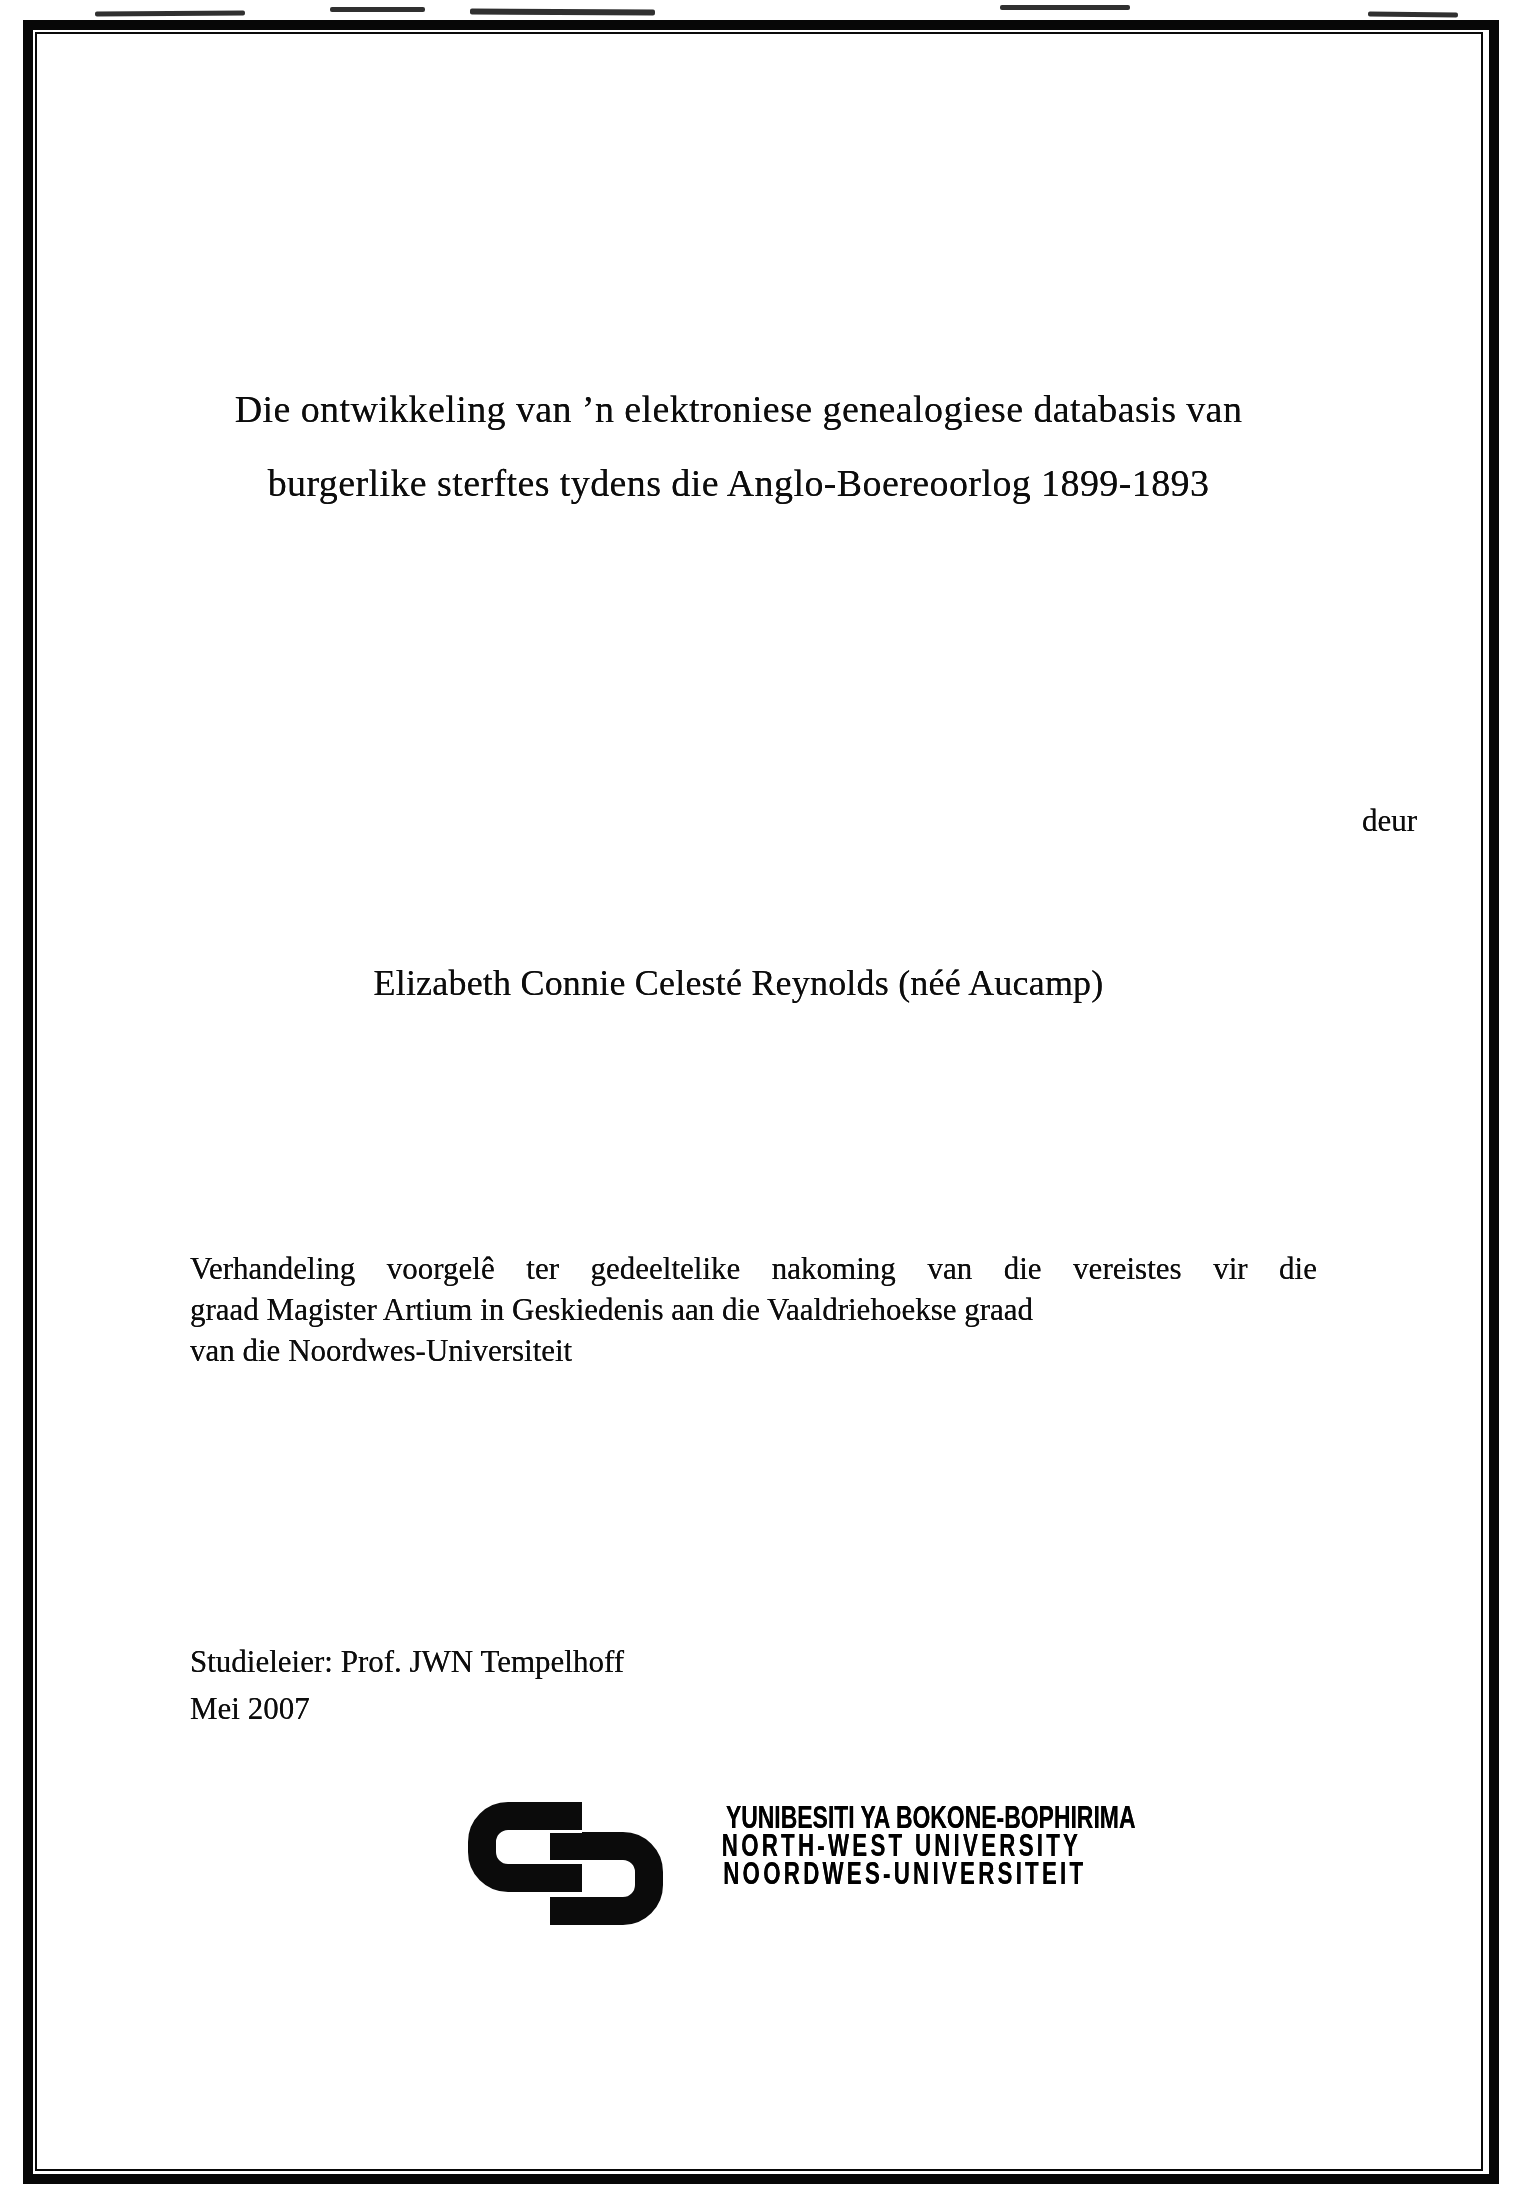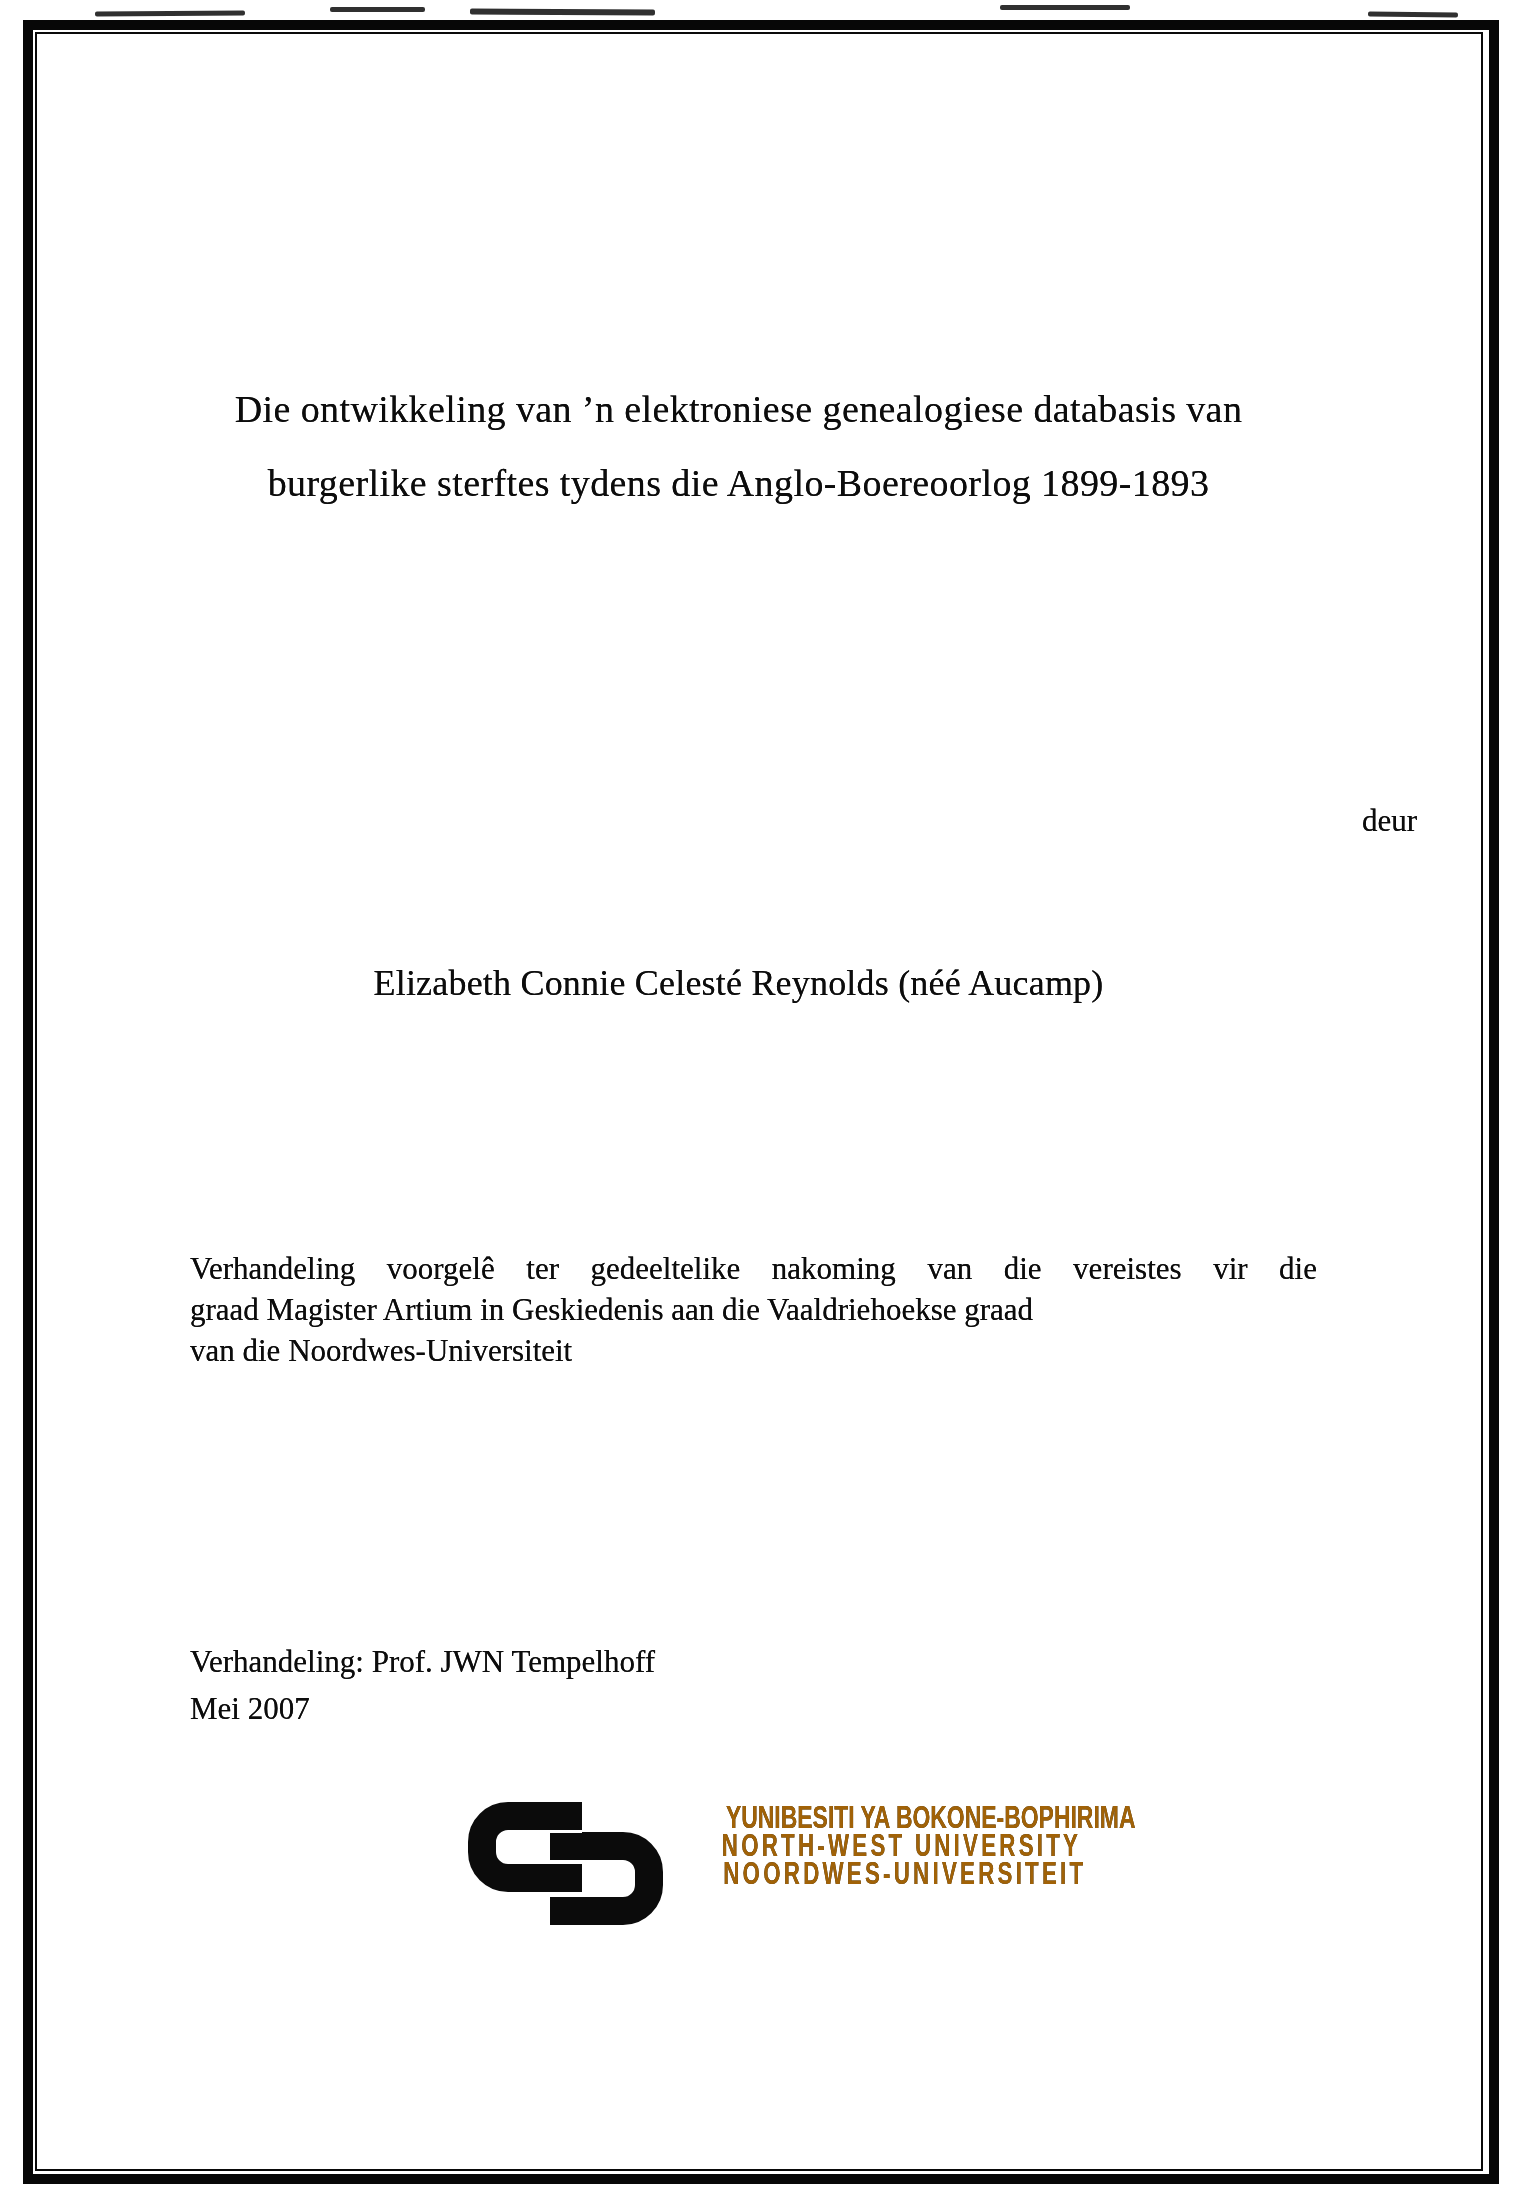--- a/index.html
+++ b/index.html
@@ -54,21 +54,21 @@
     font-size:31px; line-height:47px;
   }
 
   
   .logo-mark { position:absolute; left:468px; top:1802px; width:195px; height:123px; }
   .logo-mark svg { display:block; width:100%; height:100%; }
   .logo-text {
     position:absolute; left:582px; top:1804px; width:466px;
     text-align:right; white-space:nowrap;
     font-family:"Liberation Sans", sans-serif;
-    font-weight:700; font-size:31px; line-height:28px; color:#a16207;
+    font-weight:700; font-size:31px; line-height:28px; color:#000000;
   }
   .logo-text .lt { display:inline-block; transform-origin:100% 50%; }
   .lt1 .lt { transform:scaleX(0.74); }
   .lt2 .lt, .lt3 .lt { transform:scaleX(0.72); letter-spacing:4.5px; margin-right:-4.5px; }
 </style>
 </head>
 <body>
 
 <div class="frame-outer"></div>
 <div class="frame-inner"></div>
@@ -88,21 +88,21 @@
 
 <div class="centered author ink-soft">Elizabeth Connie Celesté Reynolds (néé Aucamp)</div>
 
 <div class="statement ink-soft">
   <div class="justify">Verhandeling voorgelê ter gedeeltelike nakoming van die vereistes vir die</div>
   <div><span>graad </span><span class="it">Magister Artium</span><span> in Geskiedenis aan die Vaaldriehoekse graad</span></div>
   <div>van die Noordwes-Universiteit</div>
 </div>
 
 <div class="supervisor-block ink-soft">
-  <div>Verhandeling: Prof. JWN Tempelhoff</div>
+  <div>Studieleier: Prof. JWN Tempelhoff</div>
   <div>Mei 2007</div>
 </div>
 
 <div class="logo-mark">
   <svg viewBox="0 0 195 123" xmlns="http://www.w3.org/2000/svg" aria-hidden="true">
     <path d="M 82 44 H 155 A 26 26 0 0 1 181 70 V 83 A 26 26 0 0 1 155 109 H 82" fill="none" stroke="#0b0b0b" stroke-width="28" stroke-linecap="butt"></path>
     <path d="M 114 14 H 40 A 26 26 0 0 0 14 40 V 50 A 26 26 0 0 0 40 76 H 114" fill="none" stroke="#ffffff" stroke-width="34" stroke-linecap="butt"></path>
     <path d="M 114 14 H 40 A 26 26 0 0 0 14 40 V 50 A 26 26 0 0 0 40 76 H 114" fill="none" stroke="#0b0b0b" stroke-width="28" stroke-linecap="butt"></path>
   </svg>
 </div>

